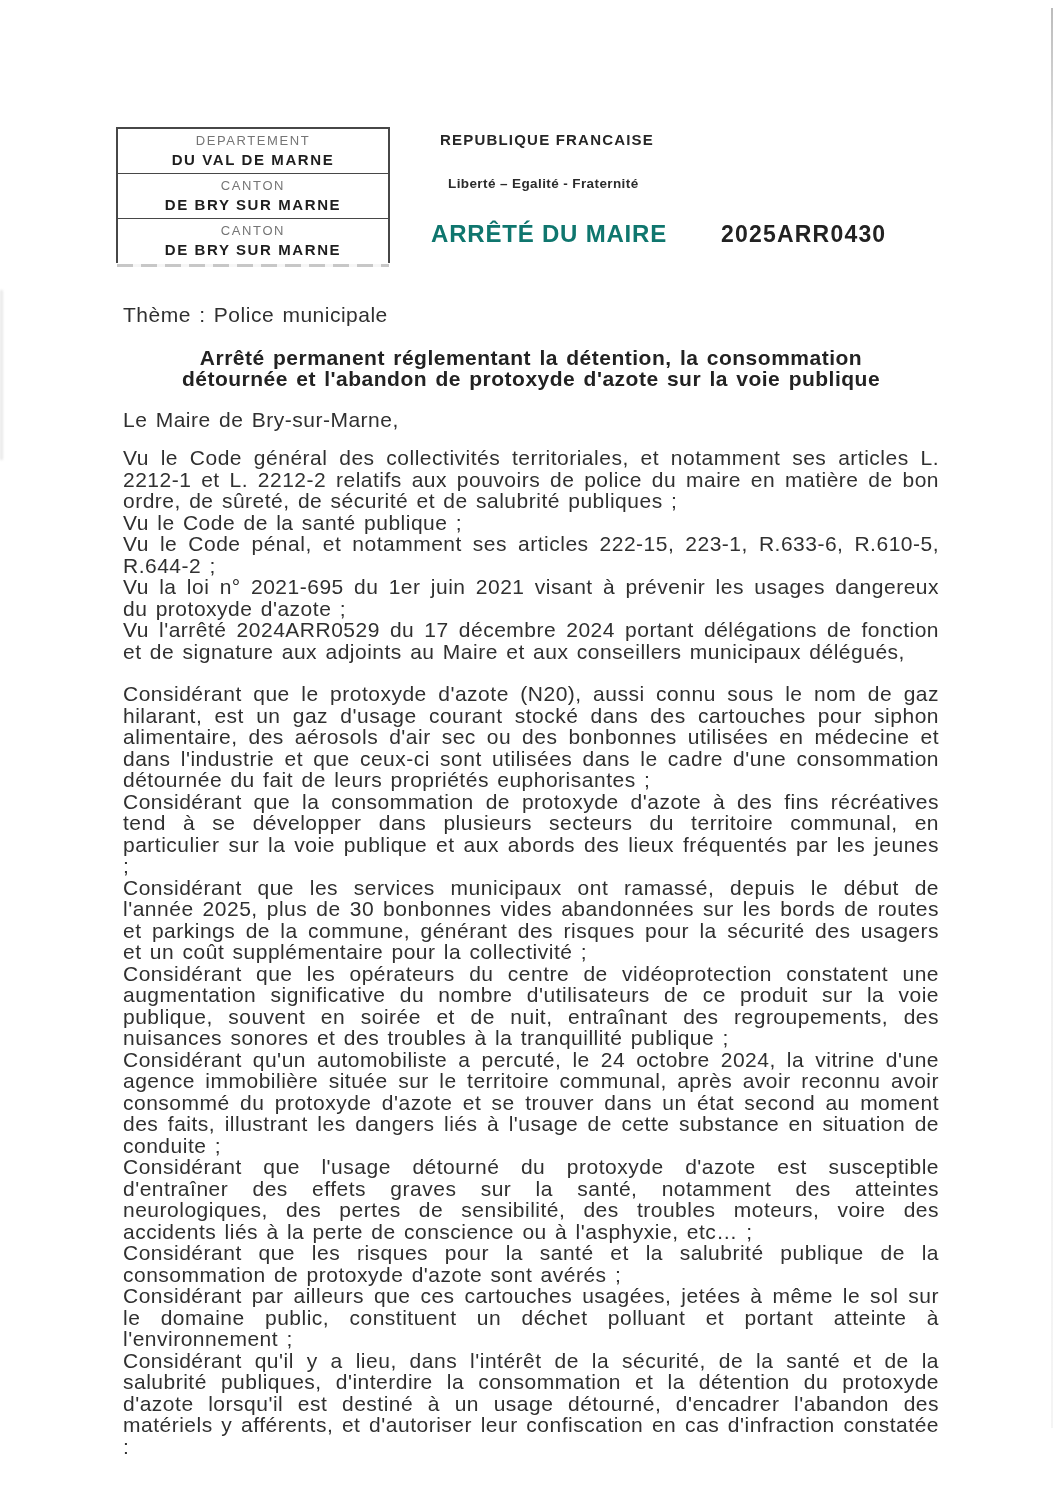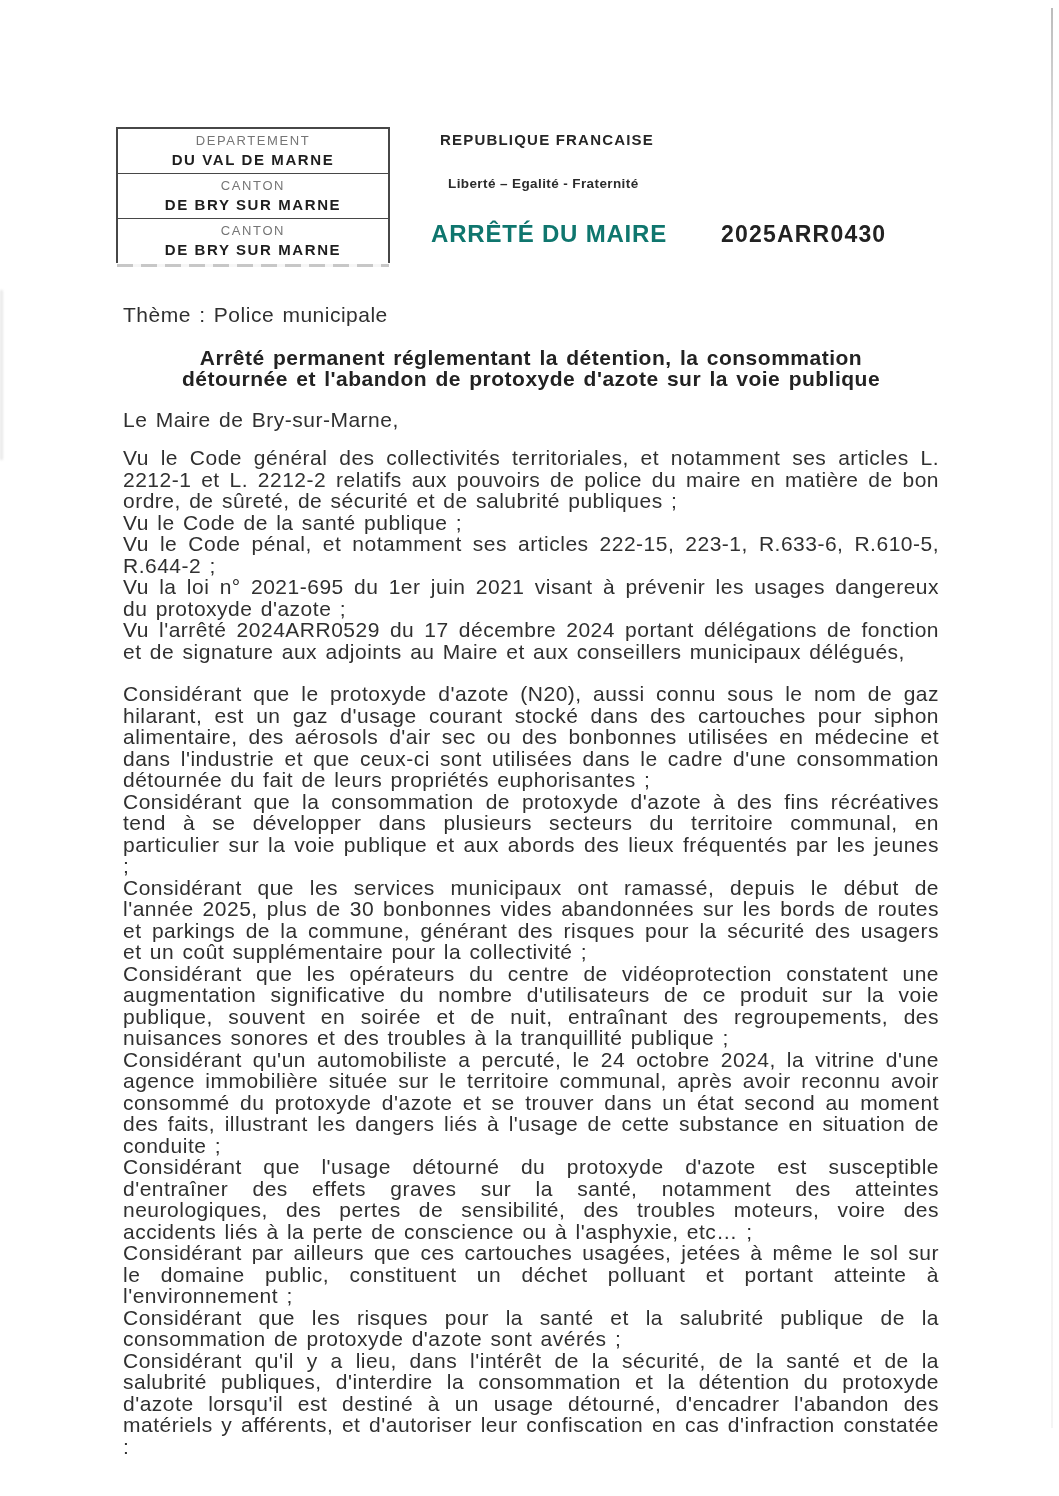--- a/index.html
+++ b/index.html
@@ -203,20 +203,20 @@
       <p>Vu l'arrêté 2024ARR0529 du 17 décembre 2024 portant délégations de fonction et de signature aux adjoints au Maire et aux conseillers municipaux délégués,</p>
     </div>
 
     <div class="considerant-block">
       <p>Considérant que le protoxyde d'azote (N20), aussi connu sous le nom de gaz hilarant, est un gaz d'usage courant stocké dans des cartouches pour siphon alimentaire, des aérosols d'air sec ou des bonbonnes utilisées en médecine et dans l'industrie et que ceux-ci sont utilisées dans le cadre d'une consommation détournée du fait de leurs propriétés euphorisantes ;</p>
       <p>Considérant que la consommation de protoxyde d'azote à des fins récréatives tend à se développer dans plusieurs secteurs du territoire communal, en particulier sur la voie publique et aux abords des lieux fréquentés par les jeunes ;</p>
       <p>Considérant que les services municipaux ont ramassé, depuis le début de l'année 2025, plus de 30 bonbonnes vides abandonnées sur les bords de routes et parkings de la commune, générant des risques pour la sécurité des usagers et un coût supplémentaire pour la collectivité ;</p>
       <p>Considérant que les opérateurs du centre de vidéoprotection constatent une augmentation significative du nombre d'utilisateurs de ce produit sur la voie publique, souvent en soirée et de nuit, entraînant des regroupements, des nuisances sonores et des troubles à la tranquillité publique ;</p>
       <p>Considérant qu'un automobiliste a percuté, le 24 octobre 2024, la vitrine d'une agence immobilière située sur le territoire communal, après avoir reconnu avoir consommé du protoxyde d'azote et se trouver dans un état second au moment des faits, illustrant les dangers liés à l'usage de cette substance en situation de conduite ;</p>
       <p>Considérant que l'usage détourné du protoxyde d'azote est susceptible d'entraîner des effets graves sur la santé, notamment des atteintes neurologiques, des pertes de sensibilité, des troubles moteurs, voire des accidents liés à la perte de conscience ou à l'asphyxie, etc… ;</p>
+      <p>Considérant que les risques pour la santé et la salubrité publique de la consommation de protoxyde d'azote sont avérés ;</p>
       <p>Considérant par ailleurs que ces cartouches usagées, jetées à même le sol sur le domaine public, constituent un déchet polluant et portant atteinte à l'environnement ;</p>
-      <p>Considérant que les risques pour la santé et la salubrité publique de la consommation de protoxyde d'azote sont avérés ;</p>
       <p>Considérant qu'il y a lieu, dans l'intérêt de la sécurité, de la santé et de la salubrité publiques, d'interdire la consommation et la détention du protoxyde d'azote lorsqu'il est destiné à un usage détourné, d'encadrer l'abandon des matériels y afférents, et d'autoriser leur confiscation en cas d'infraction constatée :</p>
     </div>
 
   </div>
 
 </div>
 
 </body></html>

